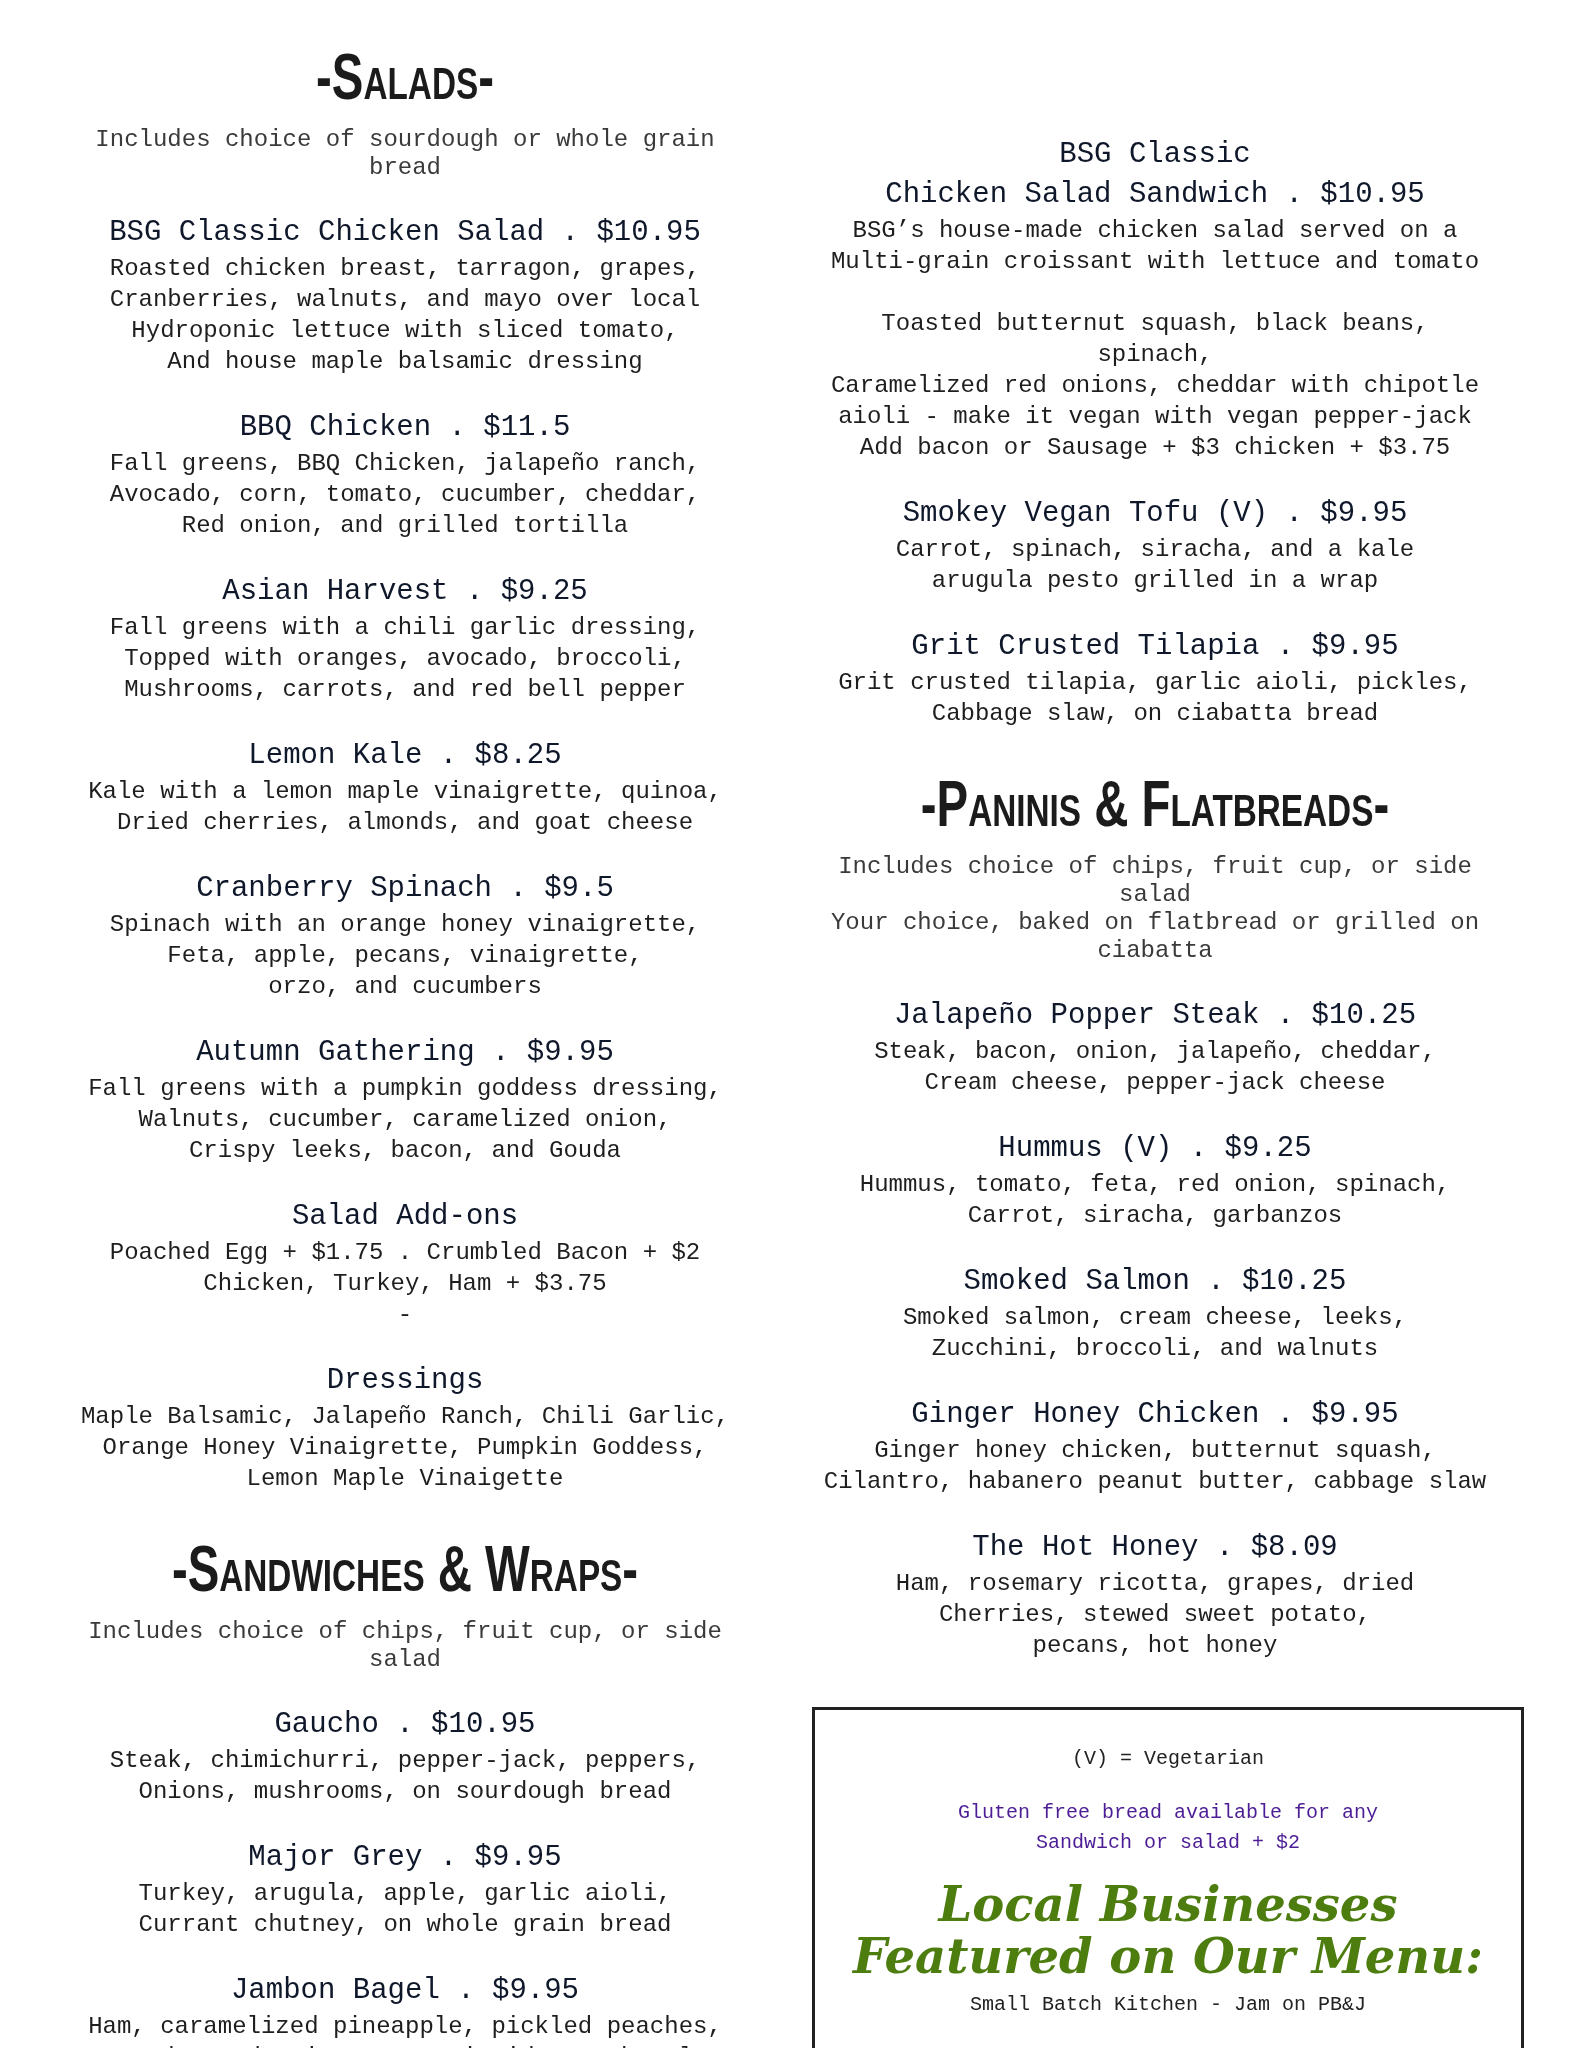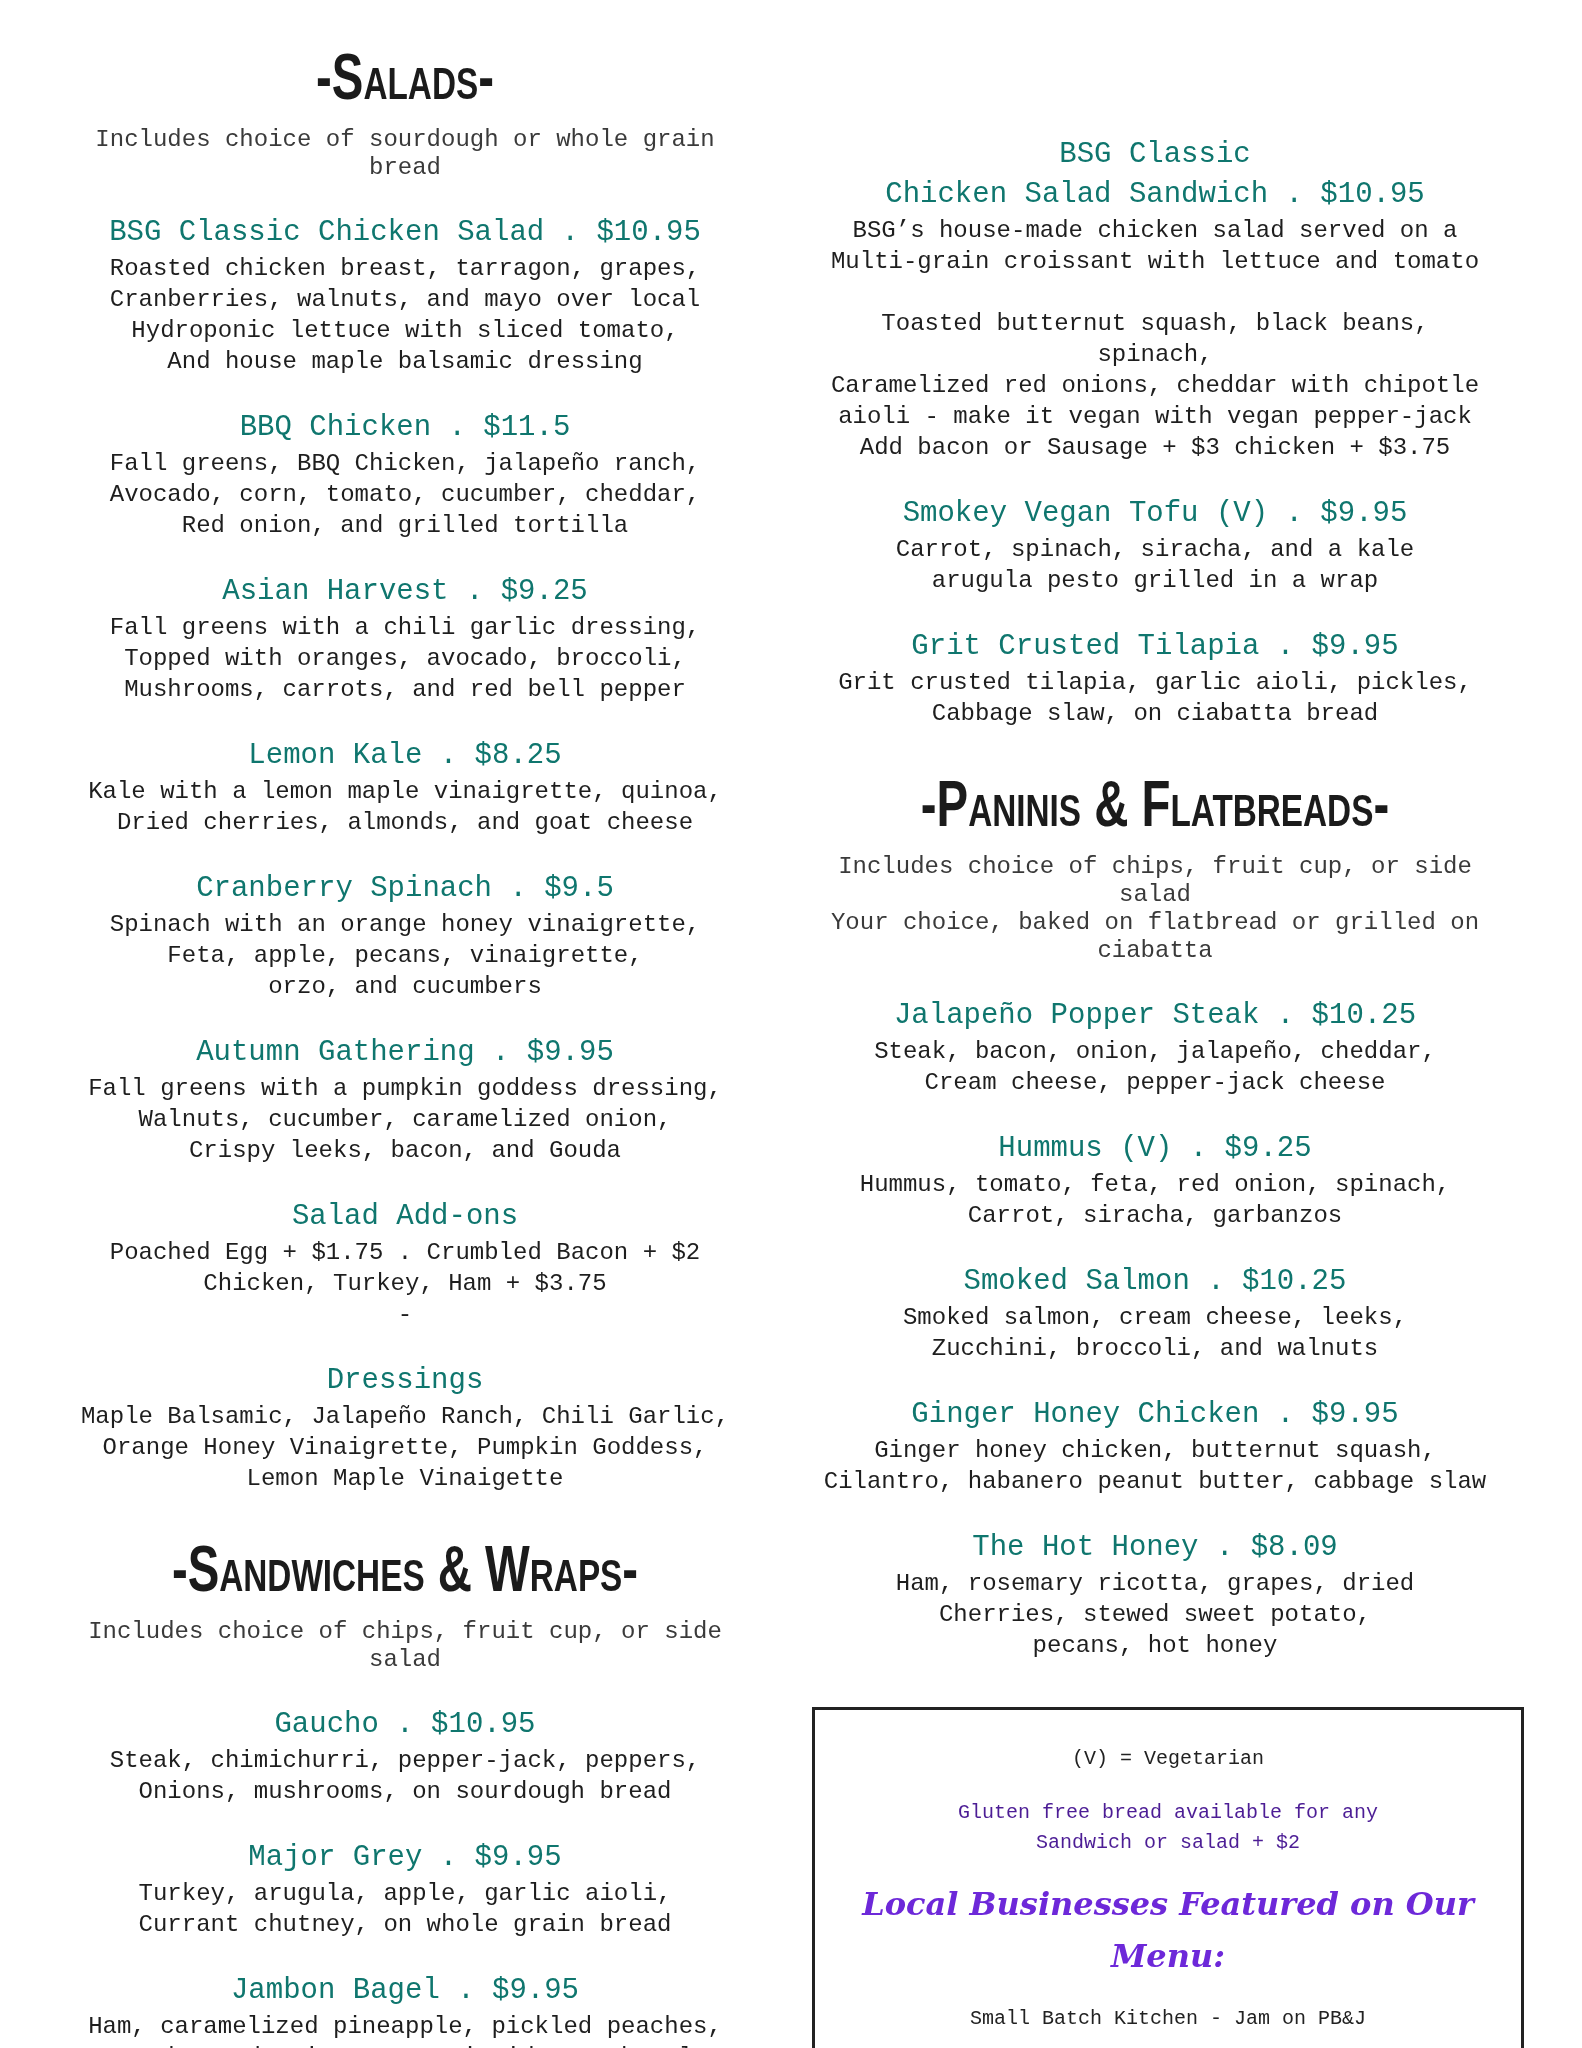--- a/index.html
+++ b/index.html
@@ -24,39 +24,39 @@
     color:#1b1b1b;
   }
   .col .heading:first-child{margin-top:0;}
   .subtitle-line{
     font-family:Liberation Mono, monospace;
     font-size:24px;line-height:28px;color:#3a3a3a;
   }
   .item{margin-top:31px;}
   .title{
     font-family:"Liberation Mono",monospace;
-    font-size:29px;line-height:40px;color:#0f766e;
+    font-size:29px;line-height:40px;color:#0f172a;
   }
   .desc{
     font-family:"Liberation Mono",monospace;
     font-size:24px;line-height:31px;color:#1e1e1e;
   }
   .box{
     margin:46px 0 0 -10px;
     width:678px;
     border:3px solid #222;
     padding:36px 14px 34px 14px;
     text-align:center;
     background:#ffffff;
   }
   .box-veg{font-size:20px;line-height:26px;color:#222;}
   .box-gluten{margin-top:26px;font-size:20px;line-height:30px;color:#4c1d95;}
   .box-script-heading{
     font-family:"DejaVu Serif",serif;font-style:italic;font-weight:700;
-    font-size:32px;line-height:52px;margin:20px 0 14px 0;color:#6d28d9;
+    font-size:48px;line-height:52px;margin:20px 0 0 0;color:#4d7c0f;
   }
   .box-biz{font-size:20px;line-height:46px;color:#222;}
 </style>
 </head>
 <body>
 
 <div class="page">
 
   <div class="col col-left">
       <div class="heading">-Salads-</div>

